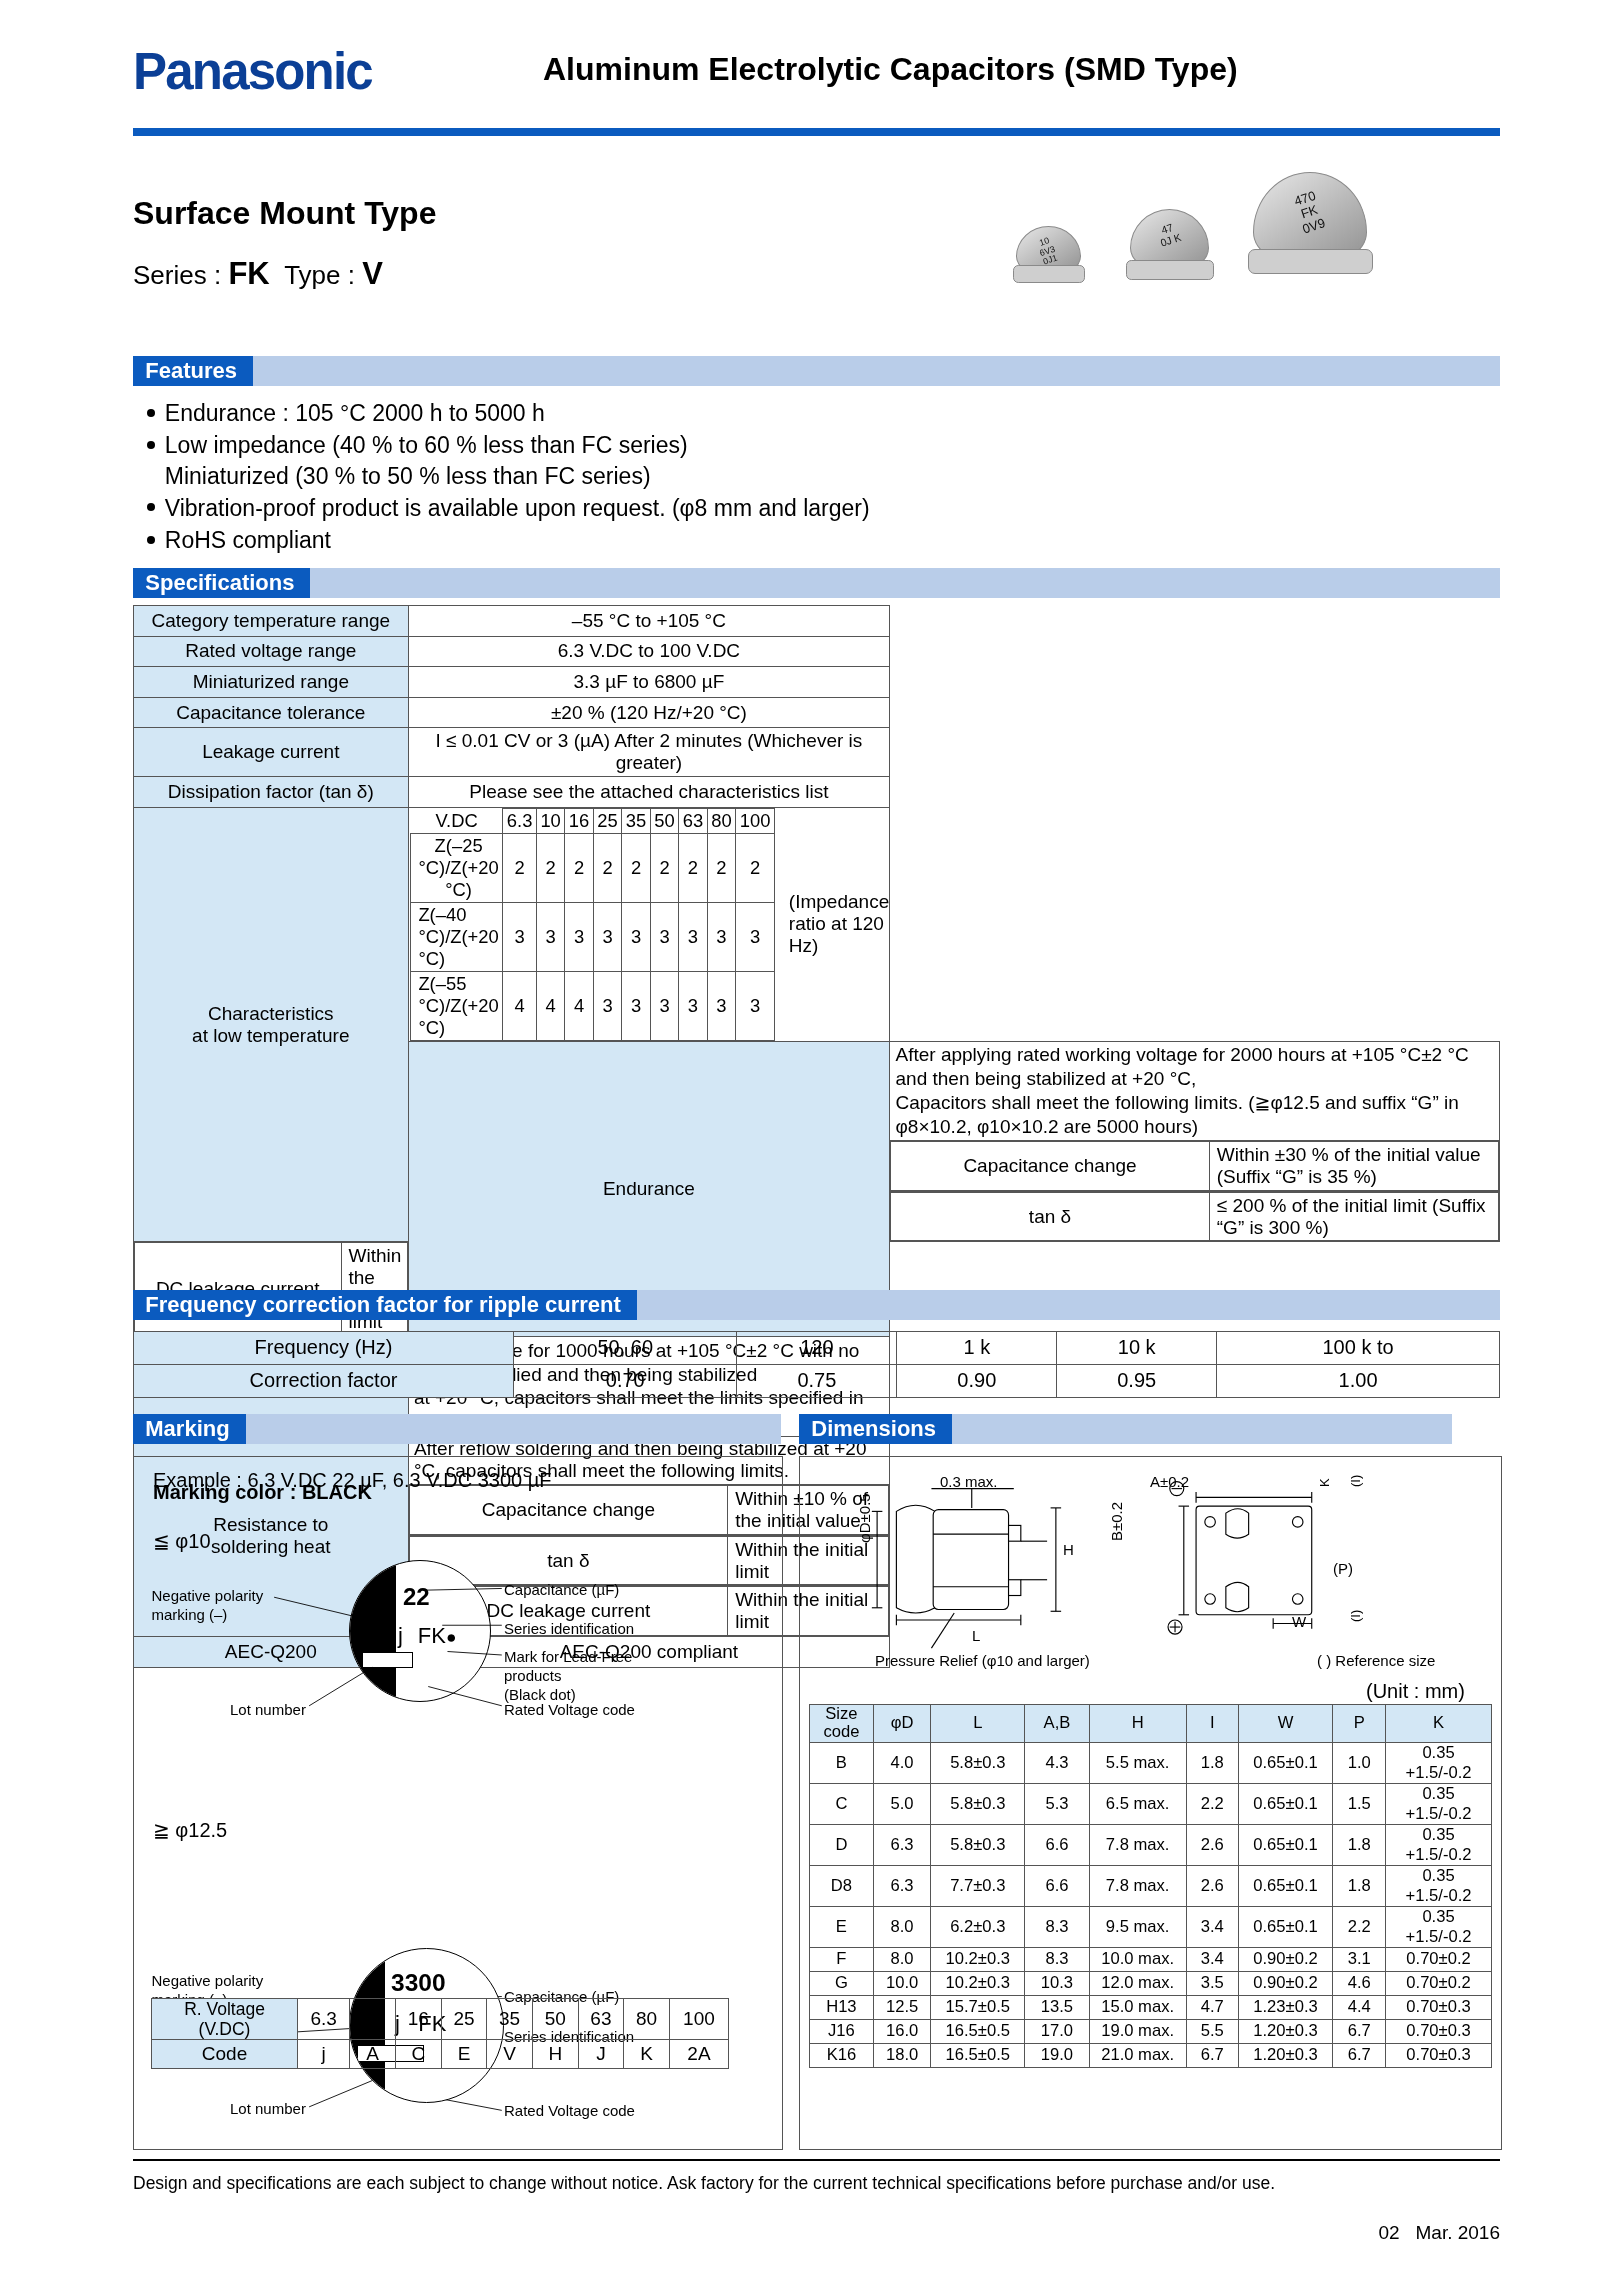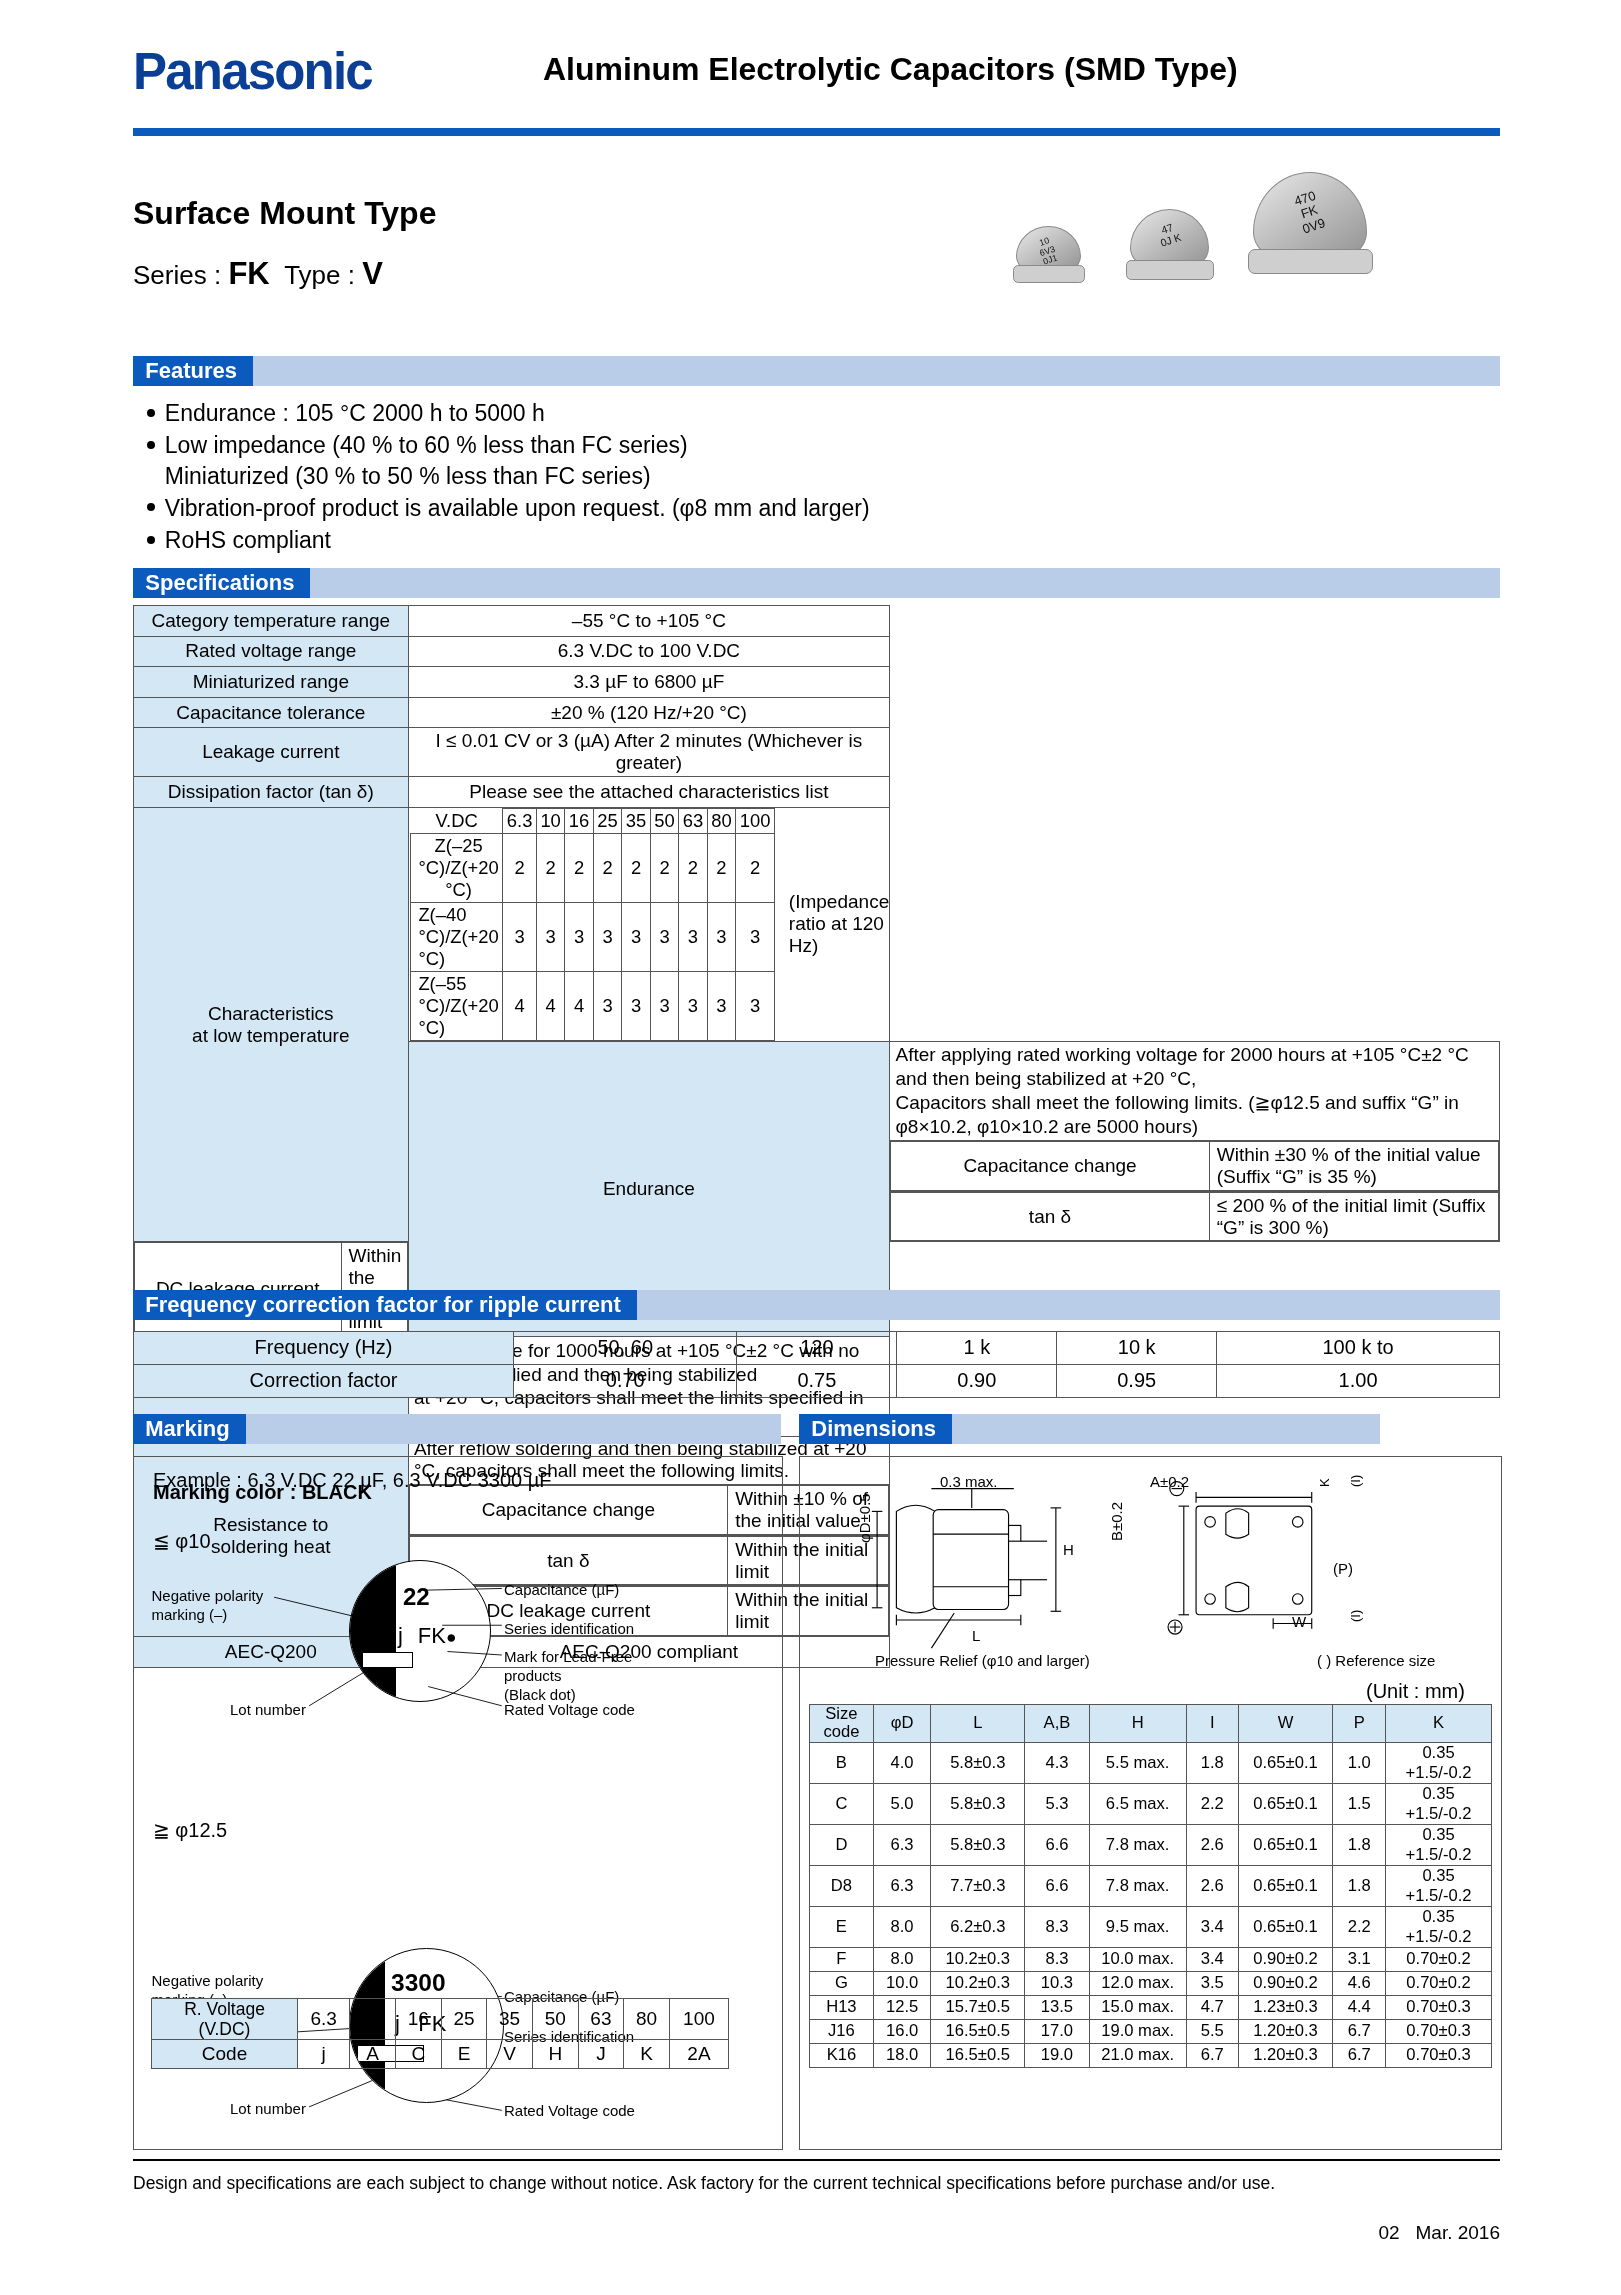--- a/index.html
+++ b/index.html
@@ -414,21 +414,21 @@
       <td>E</td>
       <td>V</td>
       <td>H</td>
       <td>J</td>
       <td>K</td>
       <td>2A</td>
     </tr>
   </tbody>
     </table>
 
-  <div style="position:absolute;left:799px;top:1414px;width:581px;">
+  <div style="position:absolute;left:799px;top:1414px;width:653px;">
     <div class="secbar">
       <div class="lbl">Dimensions</div>
     </div>
   </div>
   <div class="box" style="position:absolute;left:799px;top:1456px;width:701px;height:692px;">
 
     <div style="position:absolute;left:0;top:0;width:701px;height:263px;">
       <div style="position:absolute;left:140px;top:16px;font-size:15px;">0.3 max.</div>
       <div style="position:absolute;left:350px;top:16px;font-size:15px;">A±0.2</div>
       <div style="position:absolute;left:308px;top:84px;font-size:15px;transform:rotate(-90deg);transform-origin:left top;">B±0.2</div>

